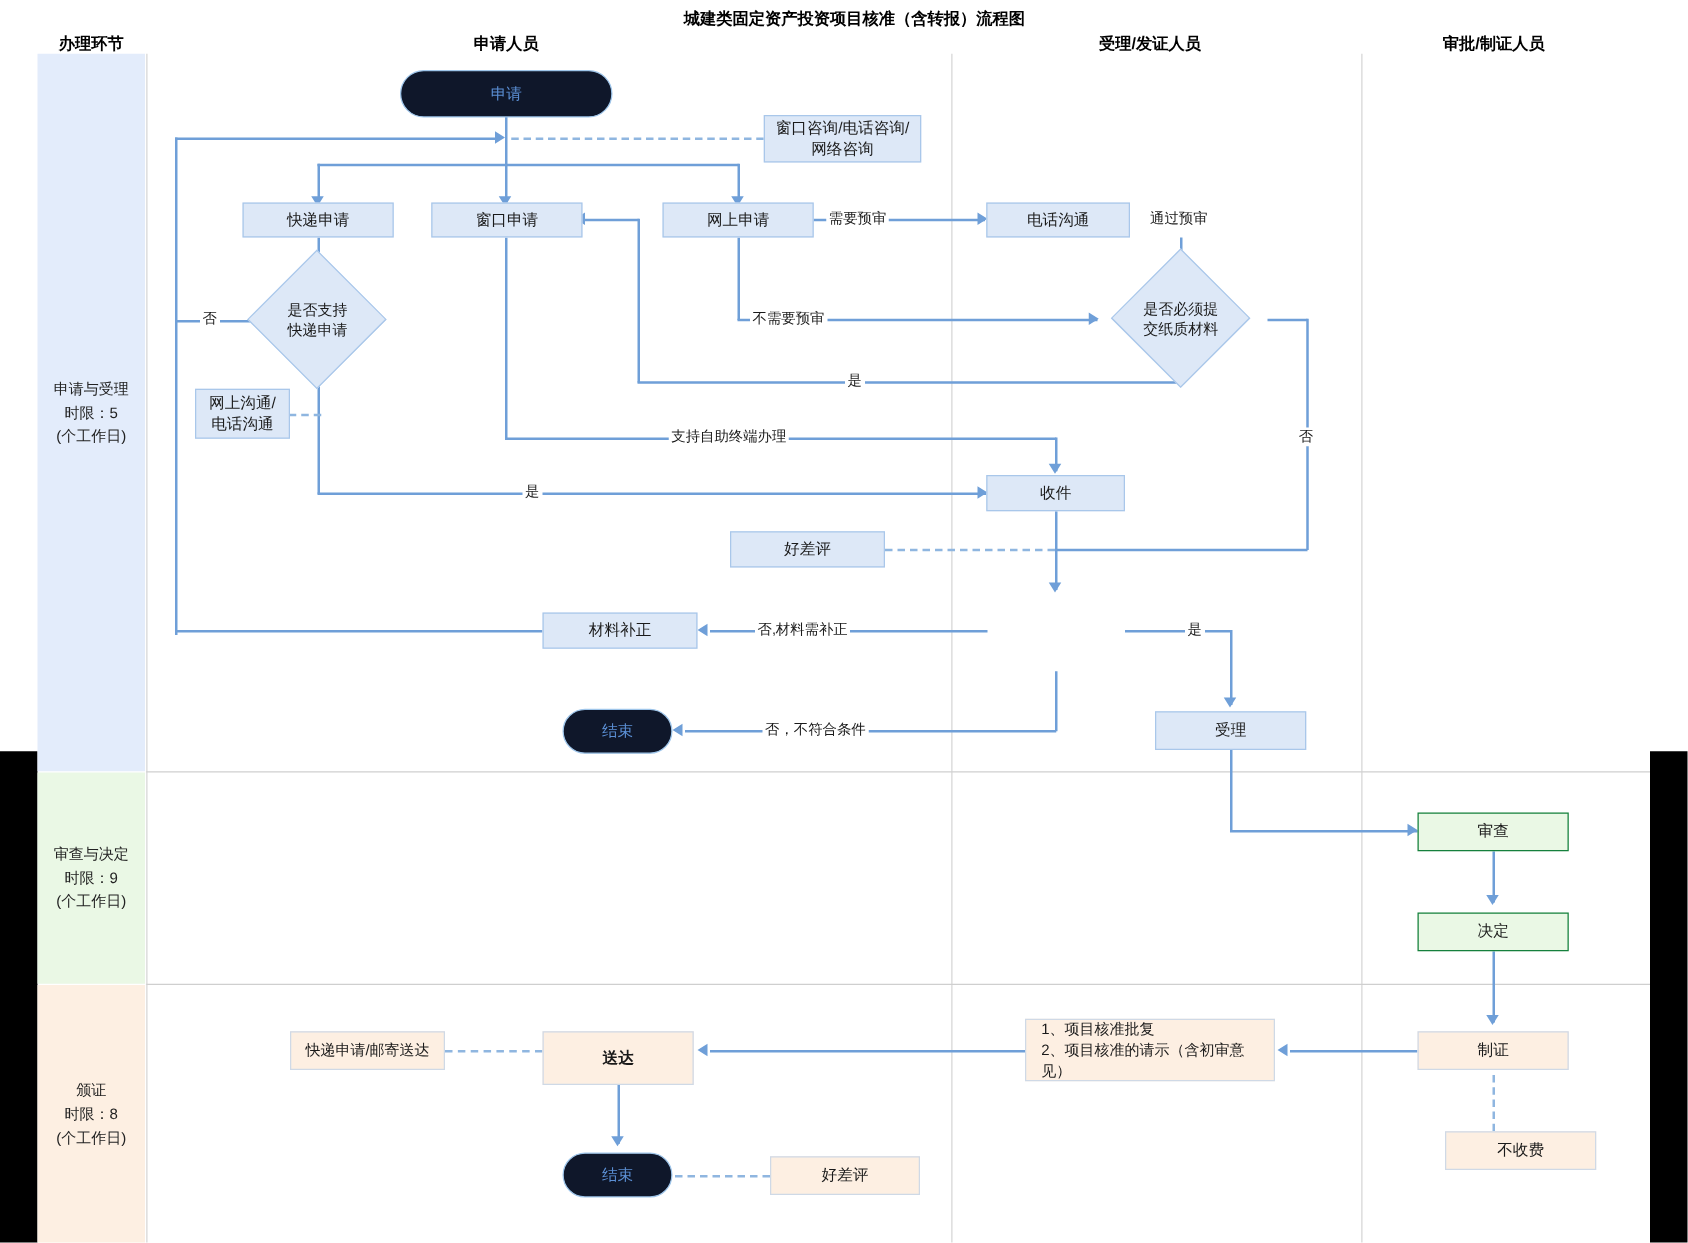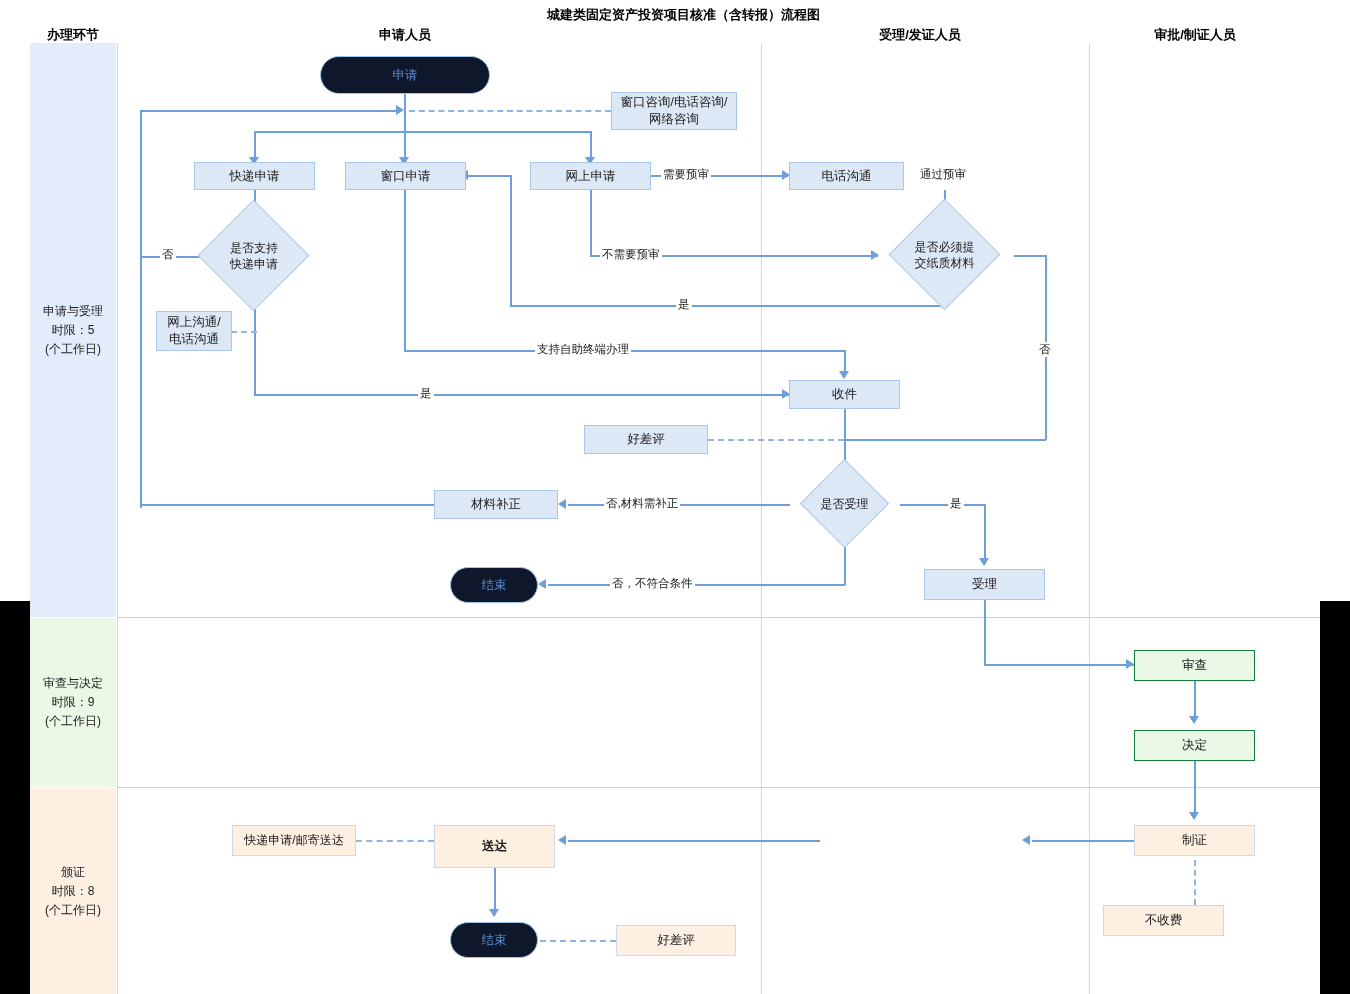--- a/index.html
+++ b/index.html
@@ -218,35 +218,33 @@
 
   <div class="node n-blue" style="left:156px;top:311px;width:76px;height:40px;white-space:pre-line;"><span>网上沟通/
 电话沟通</span></div>
 
   <div class="node n-blue" style="left:789px;top:380px;width:111px;height:29px;">收件</div>
 
   <div class="node n-blue" style="left:584px;top:425px;width:124px;height:29px;">好差评</div>
 
   <div class="node n-blue" style="left:434px;top:490px;width:124px;height:29px;">材料补正</div>
 
-  <div class="diamond" style="left:779px;top:471px;width:131px;height:66px;">
-    <div class="dshape" style="width:63px;height:63px;left:34px;top:1px;"></div>
-    <div class="dtext">是否受理</div>
-  </div>
 
   <div class="node n-term" style="left:450px;top:567px;width:88px;height:36px;">结束</div>
 
   <div class="node n-blue" style="left:924px;top:569px;width:121px;height:31px;">受理</div>
 
   <div class="node n-green" style="left:1134px;top:650px;width:121px;height:31px;">审查</div>
   <div class="node n-green" style="left:1134px;top:730px;width:121px;height:31px;">决定</div>
 
   <div class="node n-orange" style="left:1134px;top:825px;width:121px;height:31px;">制证</div>
-  <div class="node n-orange" style="left:1103px;top:905px;width:121px;height:31px;">不收费</div>
-
+  <div class="node n-orange" style="left:1156px;top:905px;width:121px;height:31px;">不收费</div>
+
+  <div class="node n-orange n-left" style="left:820px;top:815px;width:200px;height:50px;white-space:pre-line;font-size:12px;"><span>1、项目核准批复
+2、项目核准的请示（含初审意见）</span></div>
 
   <div class="node n-orange" style="left:434px;top:825px;width:121px;height:43px;font-weight:bold;">送达</div>
   <div class="node n-orange" style="left:232px;top:825px;width:124px;height:31px;font-size:12px;">快递申请/邮寄送达</div>
 
   <div class="node n-term" style="left:450px;top:922px;width:88px;height:36px;">结束</div>
   <div class="node n-orange" style="left:616px;top:925px;width:120px;height:31px;">好差评</div>
 
 </div>
 
 </body></html>

